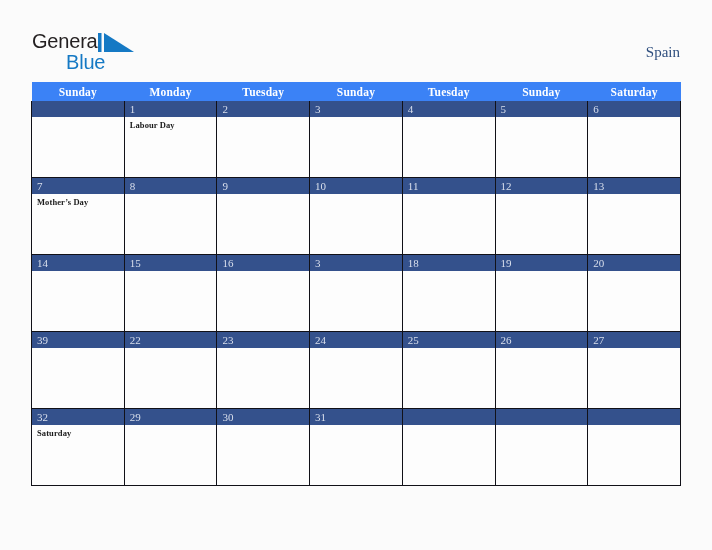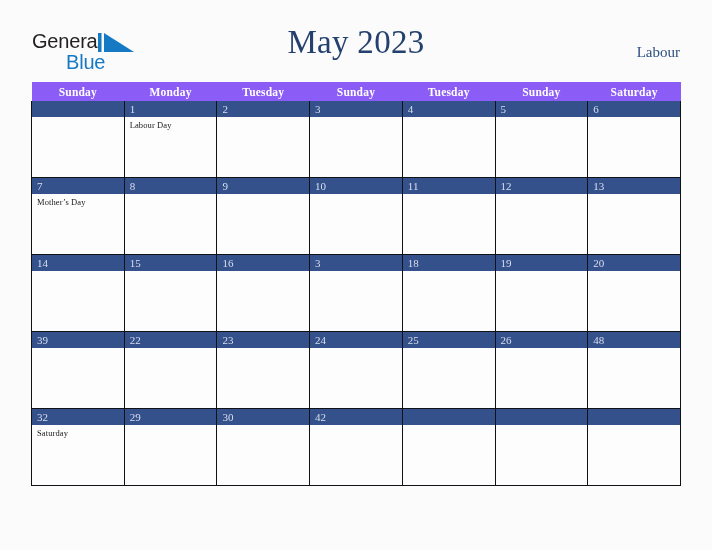--- a/index.html
+++ b/index.html
@@ -78,21 +78,21 @@
   
   .calendar {
     position: absolute;
     left: 31px;
     top: 82px;
     width: 650px;
     border-collapse: collapse;
     table-layout: fixed;
   }
   .calendar th {
-    background: #8b5cf6;
+    background: #3b82f6;
     color: #ffffff;
     font-size: 11.5px;
     font-weight: bold;
     font-family: "Liberation Serif", serif;
     height: 19px;
     padding: 0;
     text-align: center;
     letter-spacing: 0.2px;
     border: none;
   }
@@ -121,43 +121,42 @@
   .cell-body {
     padding: 3px 4px 0 5px;
     height: 60px;
     box-sizing: border-box;
     overflow: hidden;
   }
   .event {
     font-size: 8.5px;
     font-family: "Liberation Serif", serif;
     color: #1a1a1a;
-    font-weight: normal;
+    font-weight: bold;
     line-height: 11px;
     letter-spacing: 0.1px;
   }
 </style>
 </head>
 <body>
 
 <div class="page-header">
 
   <div class="logo">
     <span class="logo-general">General</span>
     <span class="logo-tri">
       <svg width="38" height="19" viewBox="0 0 38 19" xmlns="http://www.w3.org/2000/svg">
         <rect x="0" y="0" width="3.5" height="19" fill="#1579c4"></rect>
         <polygon points="6,0 36,19 6,19" fill="#1579c4"></polygon>
       </svg>
     </span>
     <span class="logo-blue">Blue</span>
   </div>
 
-  <div class="cal-title">May 2023</div>
-  <div class="country">Labour</div>
+  <div class="country">Spain</div>
 </div>
 
 <table class="calendar">
   <thead>
     <tr>
       <th>Sunday</th>
       <th>Monday</th>
       <th>Tuesday</th>
       <th>Sunday</th>
       <th>Tuesday</th>
@@ -279,41 +278,41 @@
         </td>
         <td>
           <div class="daynum-bar">25</div>
           <div class="cell-body"></div>
         </td>
         <td>
           <div class="daynum-bar">26</div>
           <div class="cell-body"></div>
         </td>
         <td>
-          <div class="daynum-bar">48</div>
+          <div class="daynum-bar">27</div>
           <div class="cell-body"></div>
         </td>
       </tr>
       <tr>
         <td>
           <div class="daynum-bar">32</div>
           <div class="cell-body">
             <div class="event">Saturday</div>
           </div>
         </td>
         <td>
           <div class="daynum-bar">29</div>
           <div class="cell-body"></div>
         </td>
         <td>
           <div class="daynum-bar">30</div>
           <div class="cell-body"></div>
         </td>
         <td>
-          <div class="daynum-bar">42</div>
+          <div class="daynum-bar">31</div>
           <div class="cell-body"></div>
         </td>
         <td>
           <div class="daynum-bar"></div>
           <div class="cell-body"></div>
         </td>
         <td>
           <div class="daynum-bar"></div>
           <div class="cell-body"></div>
         </td>

